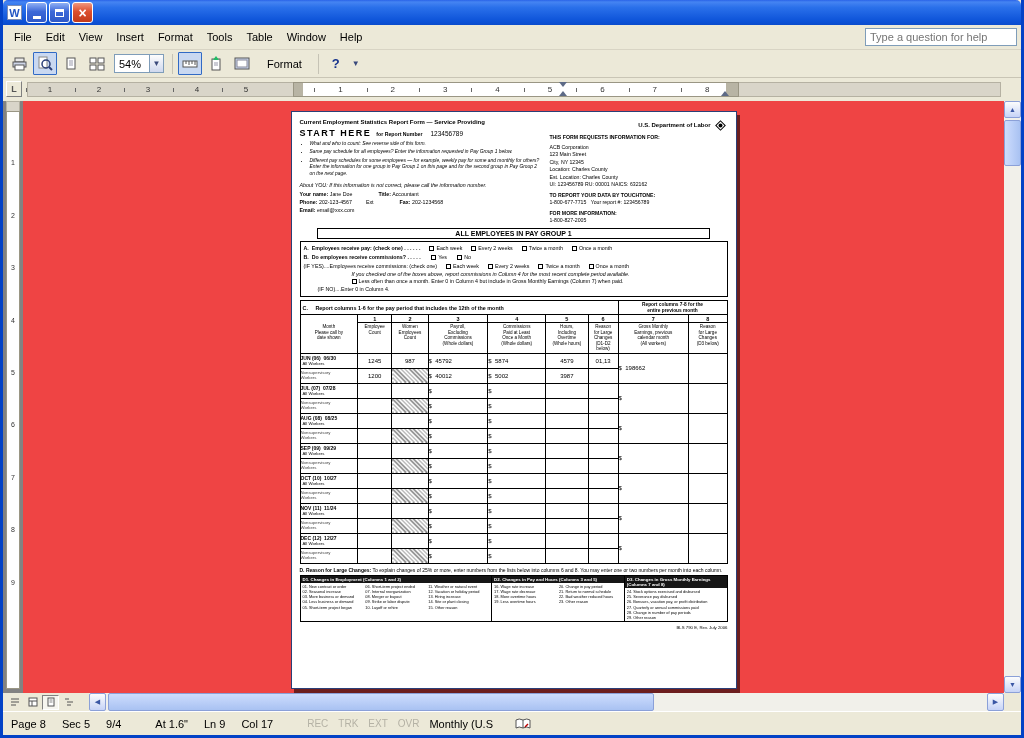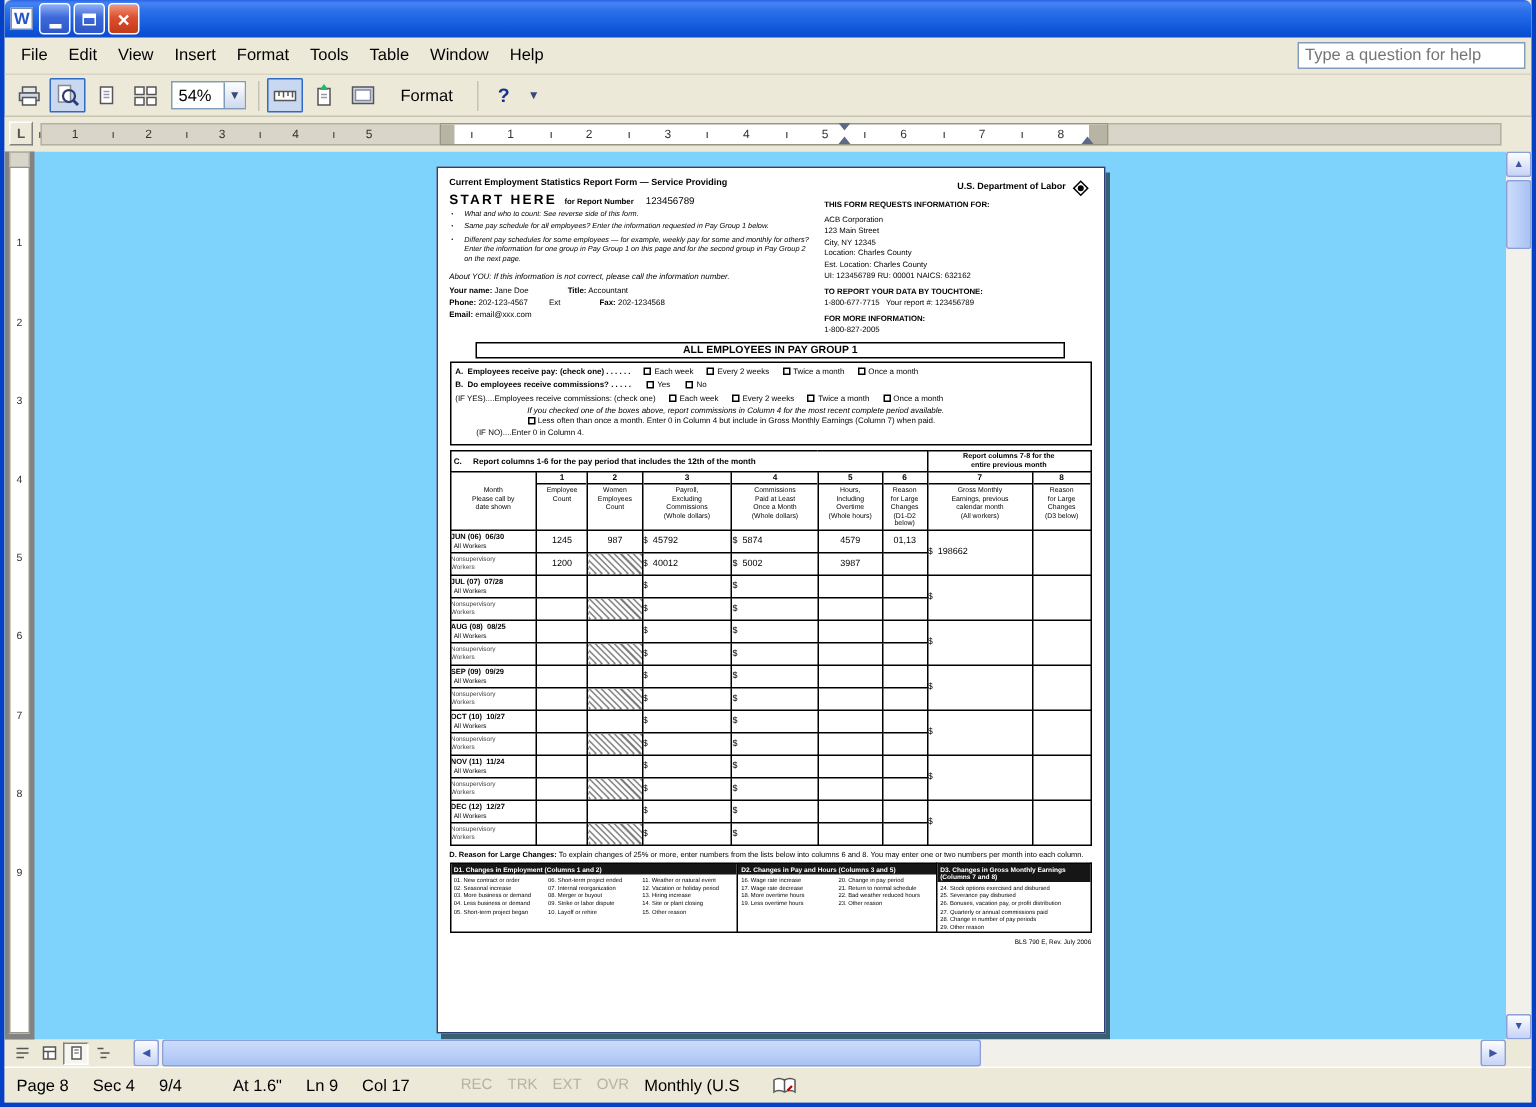--- a/index.html
+++ b/index.html
@@ -44,21 +44,21 @@
     display:flex;align-items:center;justify-content:center;}
   .hr-base{position:absolute;left:24px;right:20px;top:4px;height:15px;background:#d9d5c9;border:1px solid #b5b1a2;}
   .hr-page{position:absolute;left:290px;width:446px;top:4px;height:15px;background:#fff;border:1px solid #9a9684;}
   .hr-m{position:absolute;top:5px;height:13px;background:#b8b4a4;}
   .hr-num{position:absolute;top:4px;height:15px;line-height:15px;font-size:8px;color:#333;transform:translateX(-50%);}
   .hr-tick{position:absolute;top:10px;width:1px;height:4px;background:#666;}
   .ind{position:absolute;width:0;height:0;}
   .ind-down{border-left:4px solid transparent;border-right:4px solid transparent;border-top:5px solid #5d6a86;top:4px;}
   .ind-up{border-left:4px solid transparent;border-right:4px solid transparent;border-bottom:5px solid #5d6a86;top:13px;}
   
-  .docarea{flex:1;display:flex;min-height:0;background:#7dd3fc;}
+  .docarea{flex:1;display:flex;min-height:0;background:#ef4444;}
   .vruler{width:20px;flex:0 0 20px;position:relative;background:#828282;}
   .vr-band{position:absolute;left:3px;top:0;bottom:4px;width:14px;background:#d9d5c9;border:1px solid #b5b1a2;}
   .vr-page{position:absolute;left:3px;top:10px;height:578px;width:14px;background:#fff;border:1px solid #9a9684;}
   .vr-num{position:absolute;left:3px;width:14px;text-align:center;font-size:7px;color:#333;}
   .canvas{flex:1;min-width:0;position:relative;overflow:hidden;display:flex;justify-content:center;align-items:flex-start;}
   .vscroll{width:17px;flex:0 0 17px;background:#f1f0ea;display:flex;flex-direction:column;}
   .sbtn{height:17px;flex:0 0 17px;background:linear-gradient(#fdfdfd,#c6d3f7);border:1px solid #8ba0d8;border-radius:2px;
     display:flex;align-items:center;justify-content:center;font-size:7px;color:#3a57a5;}
   .vtrack{flex:1;position:relative;}
   .vthumb{position:absolute;left:0;right:0;top:2px;height:46px;background:linear-gradient(90deg,#cddcfd,#a9c2f2);border:1px solid #8ba0d8;border-radius:2px;}
@@ -712,21 +712,21 @@
       <div class="htrack">
         <div class="hthumb"></div>
       </div>
       <div class="hbtn">▶</div>
     </div>
     <div class="corner"></div>
   </div>
 
   <div class="statusbar">
     <span class="sb-seg">Page 8</span>
-    <span class="sb-seg">Sec 4</span>
+    <span class="sb-seg">Sec 5</span>
     <span class="sb-seg sb-gap">9/4</span>
     <span class="sb-seg">At 1.6"</span>
     <span class="sb-seg">Ln 9</span>
     <span class="sb-seg sb-gap">Col 17</span>
     <span id="sb-modes" style="display:flex;">
         <span class="sb-dim">REC</span>
         <span class="sb-dim">TRK</span>
         <span class="sb-dim">EXT</span>
         <span class="sb-dim">OVR</span>
       </span>

